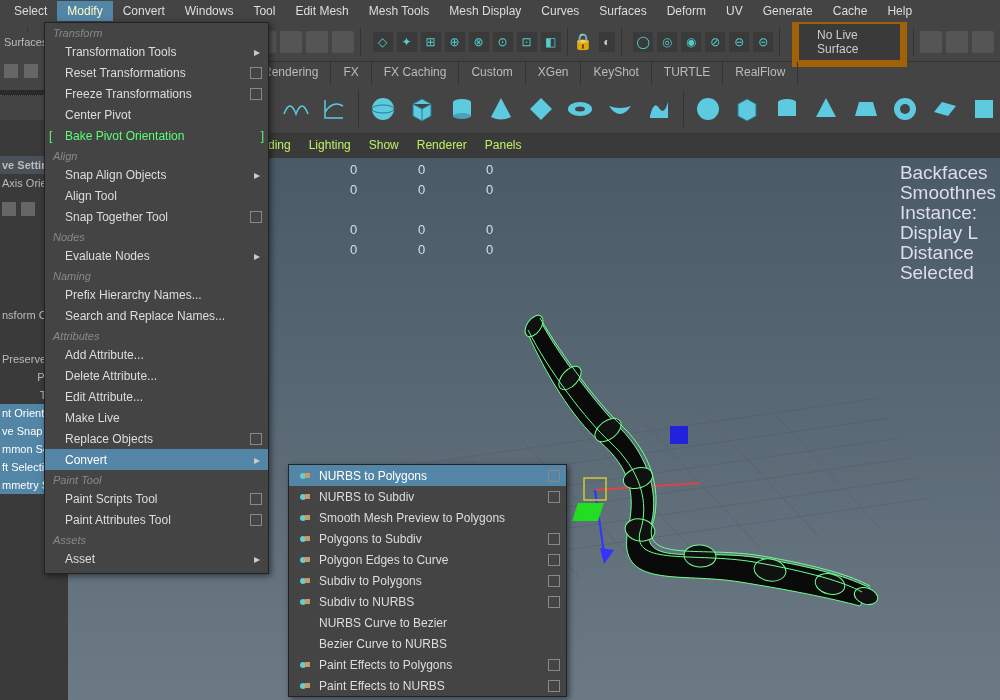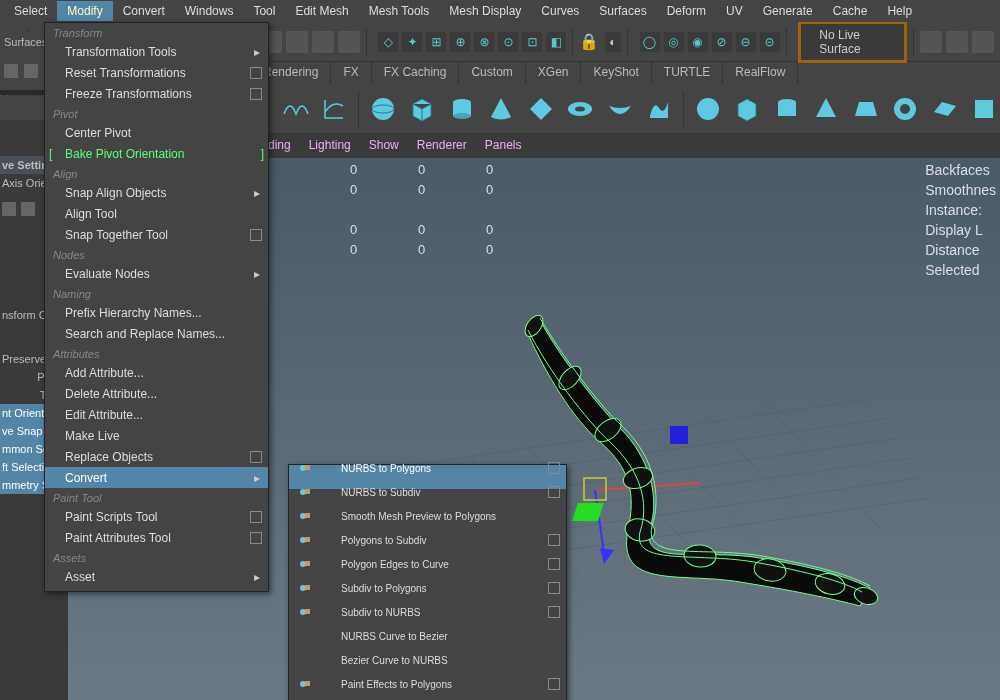--- a/index.html
+++ b/index.html
@@ -7,50 +7,50 @@
 
 
 .menubar { height: 22px; background: #444; display: flex; align-items: center; padding-left: 4px; position: relative; z-index: 10; }
 .menubar .mi { padding: 3px 10px; cursor: default; color: #ddd; font-size: 12px; }
 .menubar .mi.active { background: #5285a6; color: #fef9c3; }
 
 
 .toprow { height: 40px; background: #444; display: flex; align-items: center; padding: 0 6px; gap: 6px; border-bottom: 1px solid #333; }
 .dd { width: 20px; height: 20px; background: #555; display: flex; align-items: center; justify-content: center; }
 .vline { width:1px; height:28px; background:#333; }
-.live-surface { background: #3a3a3a; padding: 4px 18px; border: 3px solid #a16207; color: #ccc; font-size: 12px; margin-left: 6px; }
+.live-surface { background: #3a3a3a; padding: 4px 18px; border: 7px solid #a16207; color: #ccc; font-size: 12px; margin-left: 6px; }
 .mini-icons { display: flex; gap: 4px; }
 .mini-icons .ic { width: 22px; height: 22px; background: #555; border-radius: 2px; }
 .cyan-row { display:flex; gap:4px; margin-left:6px;}
 .cyan-row .cic { width:20px;height:20px; background:#3a3a3a; display:flex; align-items:center; justify-content:center; color:#5cc; font-size:12px;}
 
 
 .shelf-tabs { height: 22px; background: #444; display:flex; padding-left: 200px; gap:0; }
 .shelf-tabs .st { padding: 3px 12px; color:#bbb; font-size:12px; border-right:1px solid #333; }
 
 
 .iconshelf { height: 50px; background: #444; display:flex; align-items:center; padding-left: 200px; gap: 8px; border-bottom:1px solid #333;}
 .iconshelf .big { width:36px; height:36px; display:flex; align-items:center; justify-content:center; }
 .iconshelf .big svg { width:30px; height:30px; }
 
 
-.paneltabs { height:22px; background:#3a3a3a; padding-left:268px; display:flex; align-items:center; gap:18px; font-size:12px; color:#f0abfc;}
+.paneltabs { height:22px; background:#3a3a3a; padding-left:268px; display:flex; align-items:center; gap:18px; font-size:12px; color:#bef264;}
 .paneltabs span { cursor:default; }
 
 
 .paneltb { height:24px; background:#3a3a3a; padding-left:268px; display:flex; align-items:center; gap:2px;}
 .paneltb .pic { width:18px; height:18px; background:#4a4a4a; border-radius:2px; }
 
 
 .viewport { position:absolute; left:0; top:158px; right:0; bottom:0; background: linear-gradient(#4a5a66 0%, #6b7a85 100%); z-index:1;}
 .viewport svg { width:100%; height:100%; }
 
 
 .hud-col { position:absolute; top:4px; font-family: monospace; font-size:13px; color:#dde; }
-.hud-right { position:absolute; right:4px; top:4px; font-family:monospace; font-size:14px; color:#dde; text-align:left;}
+.hud-right { position:absolute; right:4px; top:4px; font-family:monospace; font-size:19px; color:#dde; text-align:left;}
 .hud-right div { height:20px; }
 
 
 .leftpanel { position:absolute; left:0; top:120px; width:68px; bottom:0; background:#3a3a3a; z-index:3; font-size:11px; color:#bbb;}
 .leftpanel .hdr { font-weight:bold; padding:4px 2px; font-size:11px;}
 .leftpanel .it { padding:3px 2px; white-space:nowrap; overflow:hidden; }
 .leftpanel .it.sel { background:#5285a6; color:#fff; }
 .leftpanel .ic { display:inline-block; width:14px; height:14px; background:#666; vertical-align:middle; margin-right:2px;}
 
 
@@ -60,21 +60,21 @@
 .dropdown .item.hi { background:#5285a6; color:#fff;}
 .dropdown .item.special { color:#5aff76; }
 .dropdown .item.special::before, .dropdown .item.special::after { color:#5aff76; }
 .dropdown .item .arrow { position:absolute; right:8px; color:#ccc; }
 .dropdown .item .optbox { position:absolute; right:6px; width:12px; height:12px; border:1px solid #888; }
 .dropdown .bracket-l { position:absolute; left:4px; color:#5aff76;}
 .dropdown .bracket-r { position:absolute; right:4px; color:#5aff76;}
 
 
 .submenu { position:absolute; left:288px; top:464px; width:279px; background:#444; border:1px solid #222; z-index:60; box-shadow:2px 2px 6px rgba(0,0,0,.5);}
-.submenu .sitem { display:flex; align-items:center; padding:3px 8px 21px 8px; height:21px; color:#ddd; font-size:10px; position:relative;gap:22px;}
+.submenu .sitem { display:flex; align-items:center; padding:3px 8px 2px 8px; height:21px; color:#ddd; font-size:12px; position:relative;}
 .submenu .sitem.hi { background:#5285a6; color:#fff;}
 .submenu .sitem .sic { width:16px; height:16px; margin-right:6px; display:flex; align-items:center; justify-content:center; }
 .submenu .sitem .sic svg { width:14px; height:14px; }
 .submenu .sitem .optbox { position:absolute; right:6px; width:12px; height:12px; border:1px solid #888;}
 </style>
 </head>
 <body>
 
 <div class="menubar">
     <div class="mi">Select</div>
@@ -412,21 +412,20 @@
       <span class="arrow">▸</span>
     </div>
     <div class="item">
       <span>Reset Transformations</span>
       <span class="optbox"></span>
     </div>
     <div class="item">
       <span>Freeze Transformations</span>
       <span class="optbox"></span>
     </div>
-    <div class="grp">Pivot</div>
     <div class="item">
       <span>Center Pivot</span>
     </div>
     <div class="item special">
       <span class="bracket-l">[</span>
       <span>Bake Pivot Orientation</span>
       <span class="bracket-r">]</span>
     </div>
     <div class="grp">Align</div>
     <div class="item">

